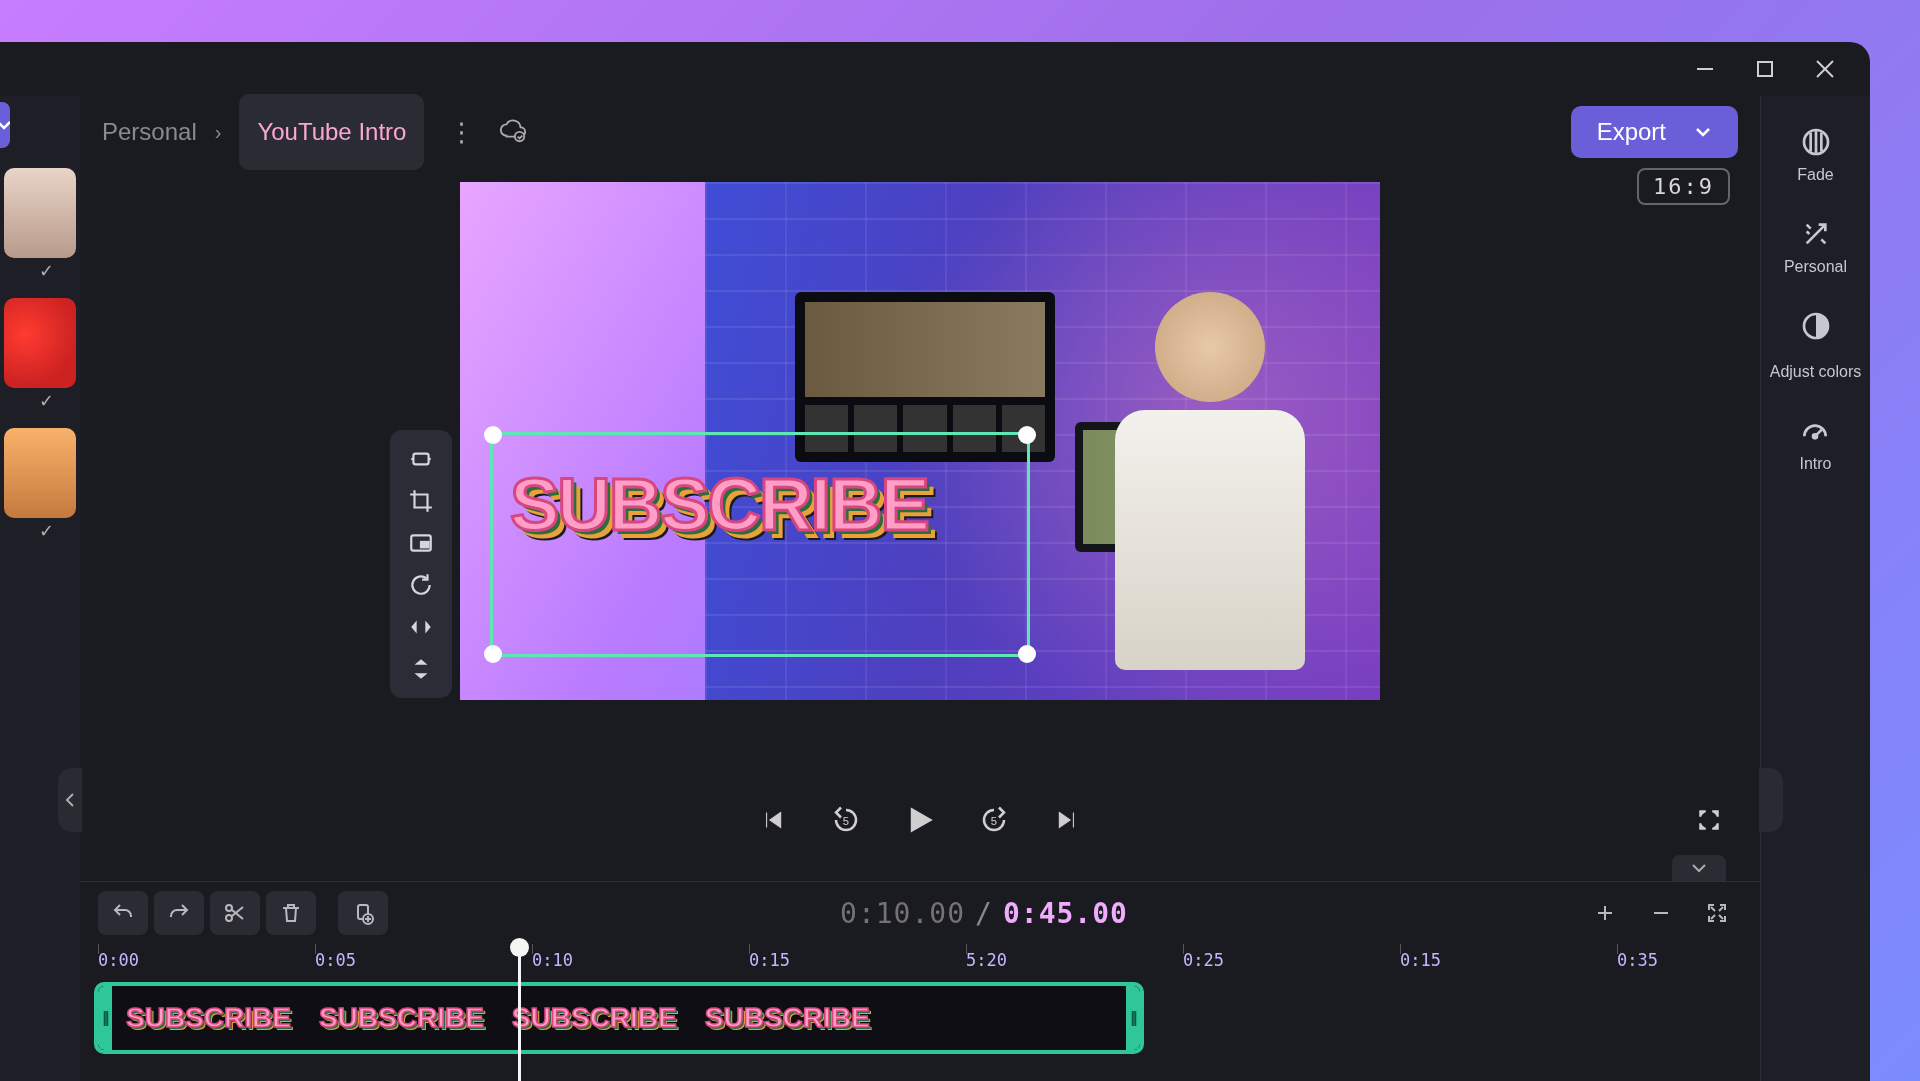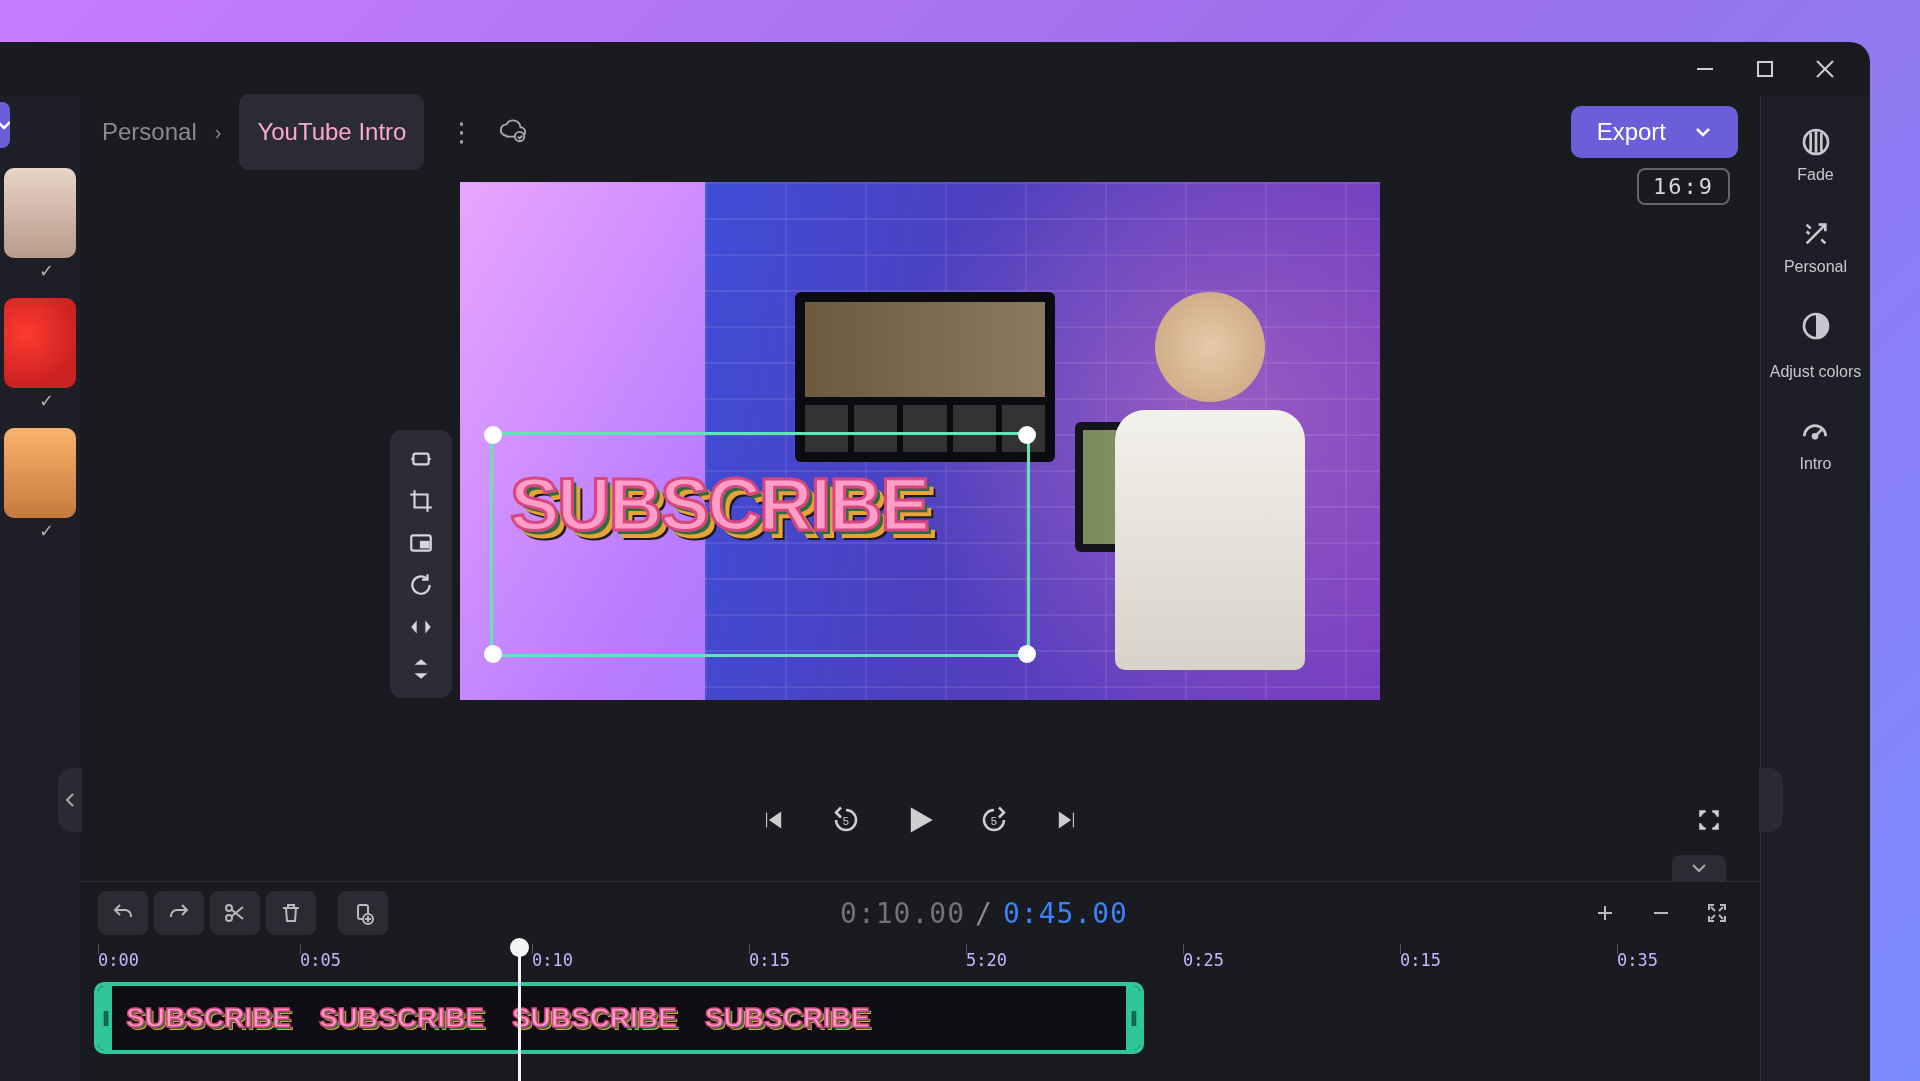--- a/index.html
+++ b/index.html
@@ -177,21 +177,21 @@
 }
 .tlbtn{ width:50px; height:44px; border-radius:8px; display:flex; align-items:center; justify-content:center; cursor:pointer;}
 .tlbtn.box{ background:#2B2B33; }
 .tlbtn svg{ stroke:#B8B8BE; fill:none; stroke-width:2;}
 .tl-time{
   flex:1; text-align:center;
   font-family: ui-monospace,monospace; font-size:28px; letter-spacing:1px;
 }
 .tl-time .cur{ color:#737373;}
 .tl-time .sep{ color:#888; margin:0 10px;}
-.tl-time .dur{ color:#3b82f6;}
+.tl-time .dur{ color:#f0abfc;font-weight:bold;}
 .tl-right{ display:flex; gap:6px; }
 
 .ruler{
   height:32px; position:relative; color:#c4b5fd; font-size:17px;
   font-family: ui-monospace,monospace;
 }
 .ruler .tick{ position:absolute; top:6px; }
 .ruler .tick::before{ content:''; position:absolute; left:0; top:-6px; width:1px; height:10px; background:#555;}
 
 .track-area{ flex:1; position:relative; padding:4px 0 0 14px;}
@@ -474,21 +474,21 @@
                   <line x1="18" y1="6" x2="14" y2="10"></line>
                   <line x1="6" y1="18" x2="10" y2="14"></line>
                   <line x1="18" y1="18" x2="14" y2="14"></line>
                 </svg>
               </div>
           </div>
         </div>
 
         <div class="ruler">
           <span class="tick" style="left:18px">0:00</span>
-          <span class="tick" style="left:220px">0:05</span>
+          <span class="tick" style="left:235px">0:05</span>
           <span class="tick" style="left:452px">0:10</span>
           <span class="tick" style="left:669px">0:15</span>
           <span class="tick" style="left:886px">5:20</span>
           <span class="tick" style="left:1103px">0:25</span>
           <span class="tick" style="left:1320px">0:15</span>
           <span class="tick" style="left:1537px">0:35</span>
         </div>
 
         <div class="track-area">
           <div class="clip">

